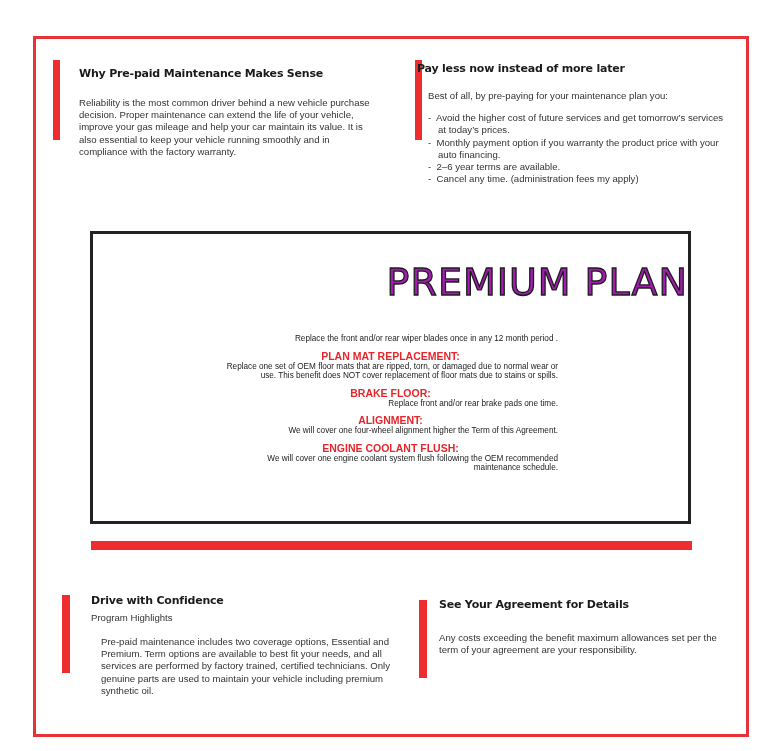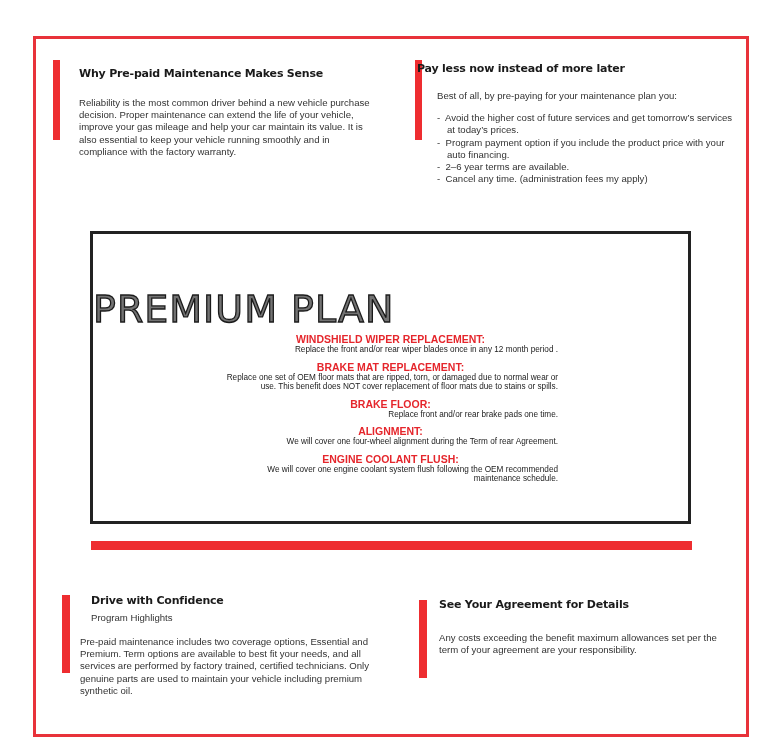--- a/index.html
+++ b/index.html
@@ -11,23 +11,23 @@
   .title { position:absolute; font-family:"DejaVu Sans", sans-serif; font-weight:bold;
            color:#1a1a1a; font-size:11px; letter-spacing:-0.2px; white-space:nowrap; }
   .body { position:absolute; font-size:9.6px; line-height:12.2px; color:#333; }
   .body p { margin:0; }
   .sub { position:absolute; font-size:9.6px; color:#333; }
   ul.dash { list-style:none; margin:0; padding:0; }
   ul.dash li { padding-left:10px; text-indent:-10px; }
   ul.dash li::before { content:"-  "; white-space:pre; }
   .plan-box { position:absolute; left:90px; top:231px; width:595px; height:287px;
               border:3px solid #222; background:#fff; }
-  .plan-title { position:absolute; left:0; right:0; top:26px; text-align:left;
+  .plan-title { position:absolute; left:0; right:0; top:26px; text-align:right;
                 font-family:"DejaVu Sans", sans-serif; font-size:38px; letter-spacing:1px;
-                color:#737373; -webkit-text-stroke:1.3px #1a1a1a; font-weight:normal;margin-top:27px; }
+                color:#a21caf; -webkit-text-stroke:1.3px #1a1a1a; font-weight:normal; }
   .benefits { position:absolute; left:130px; right:130px; top:100px; text-align:center; }
   .benefit { margin-bottom:7px; }
   .benefit-name { color:#e5262c; font-weight:bold; font-size:10.5px; line-height:11px; }
   .benefit-desc { color:#222; font-size:8.2px; line-height:9.5px;text-align:right; }
   .red-rule { position:absolute; left:91px; top:541px; width:601px; height:9px; background:#ee2d30; }
 </style>
 </head>
 <body>
 
 <div class="frame"></div>
@@ -36,64 +36,63 @@
   <div class="accent" style="left:53px;top:60px;width:7px;height:80px;"></div>
   <div class="title" style="left:79px;top:67px;">Why Pre-paid Maintenance Makes Sense</div>
   <div class="body" style="left:79px;top:97px;width:300px;">
     <p>Reliability is the most common driver behind a new vehicle purchase decision. Proper maintenance can extend the life of your vehicle, improve your gas mileage and help your car maintain its value.  It is also essential to keep your vehicle running smoothly and in compliance with the factory warranty.</p>
   </div>
 </div>
 
 <div>
   <div class="accent" style="left:415px;top:60px;width:7px;height:80px;"></div>
   <div class="title" style="left:417px;top:62px;">Pay less now instead of more later</div>
-  <div class="body" style="left:437px;top:90px;width:300px;">
+  <div class="body" style="left:428px;top:90px;width:300px;">
     <p style="margin-bottom:10px;">Best of all, by pre-paying for your maintenance plan you:</p>
     <ul class="dash">
       <li>Avoid the higher cost of future services and get tomorrow’s services at today’s prices.</li>
-      <li>Program payment option if you include the product price with your auto financing.</li>
+      <li>Monthly payment option if you warranty the product price with your auto financing.</li>
       <li>2–6 year terms are available.</li>
       <li>Cancel any time.  (administration fees my apply)</li>
     </ul>
   </div>
 </div>
 
 <div class="plan-box">
   <div class="plan-title">PREMIUM PLAN</div>
   <div class="benefits">
     <div class="benefit">
-      <div class="benefit-name">WINDSHIELD WIPER REPLACEMENT:</div>
       <div class="benefit-desc">Replace the front and/or rear wiper blades once in any 12 month period .</div>
     </div>
     <div class="benefit">
-      <div class="benefit-name">BRAKE MAT REPLACEMENT:</div>
+      <div class="benefit-name">PLAN MAT REPLACEMENT:</div>
       <div class="benefit-desc">Replace one set of OEM floor mats that are ripped, torn, or damaged due to normal wear or use. This benefit does NOT cover replacement of floor mats due to stains or spills.</div>
     </div>
     <div class="benefit">
       <div class="benefit-name">BRAKE FLOOR:</div>
       <div class="benefit-desc">Replace front and/or rear brake pads one time.</div>
     </div>
     <div class="benefit">
       <div class="benefit-name">ALIGNMENT:</div>
-      <div class="benefit-desc">We will cover one four-wheel alignment during the Term of rear Agreement.</div>
+      <div class="benefit-desc">We will cover one four-wheel alignment higher the Term of this Agreement.</div>
     </div>
     <div class="benefit">
       <div class="benefit-name">ENGINE COOLANT FLUSH:</div>
       <div class="benefit-desc">We will cover one engine coolant system flush following the OEM recommended maintenance schedule.</div>
     </div>
   </div>
 </div>
 
 <div class="red-rule"></div>
 
 <div>
   <div class="accent" style="left:62px;top:595px;width:8px;height:78px;"></div>
   <div class="title" style="left:91px;top:594px;">Drive with Confidence</div>
   <div class="sub" style="left:91px;top:612px;">Program Highlights</div>
-  <div class="body" style="left:80px;top:636px;width:300px;">
+  <div class="body" style="left:101px;top:636px;width:300px;">
     <p>Pre-paid maintenance includes two coverage options, Essential and Premium.  Term options are available to best fit your needs, and all services are performed by factory trained, certified technicians.  Only genuine parts are used to maintain your vehicle including premium synthetic oil.</p>
   </div>
 </div>
 
 <div>
   <div class="accent" style="left:419px;top:600px;width:8px;height:78px;"></div>
   <div class="title" style="left:439px;top:598px;">See Your Agreement for Details</div>
   <div class="body" style="left:439px;top:632px;width:298px;">
     <p style="margin-bottom:10px;">Any costs exceeding the benefit maximum allowances set per the term of your agreement are your responsibility.</p>
   </div>

